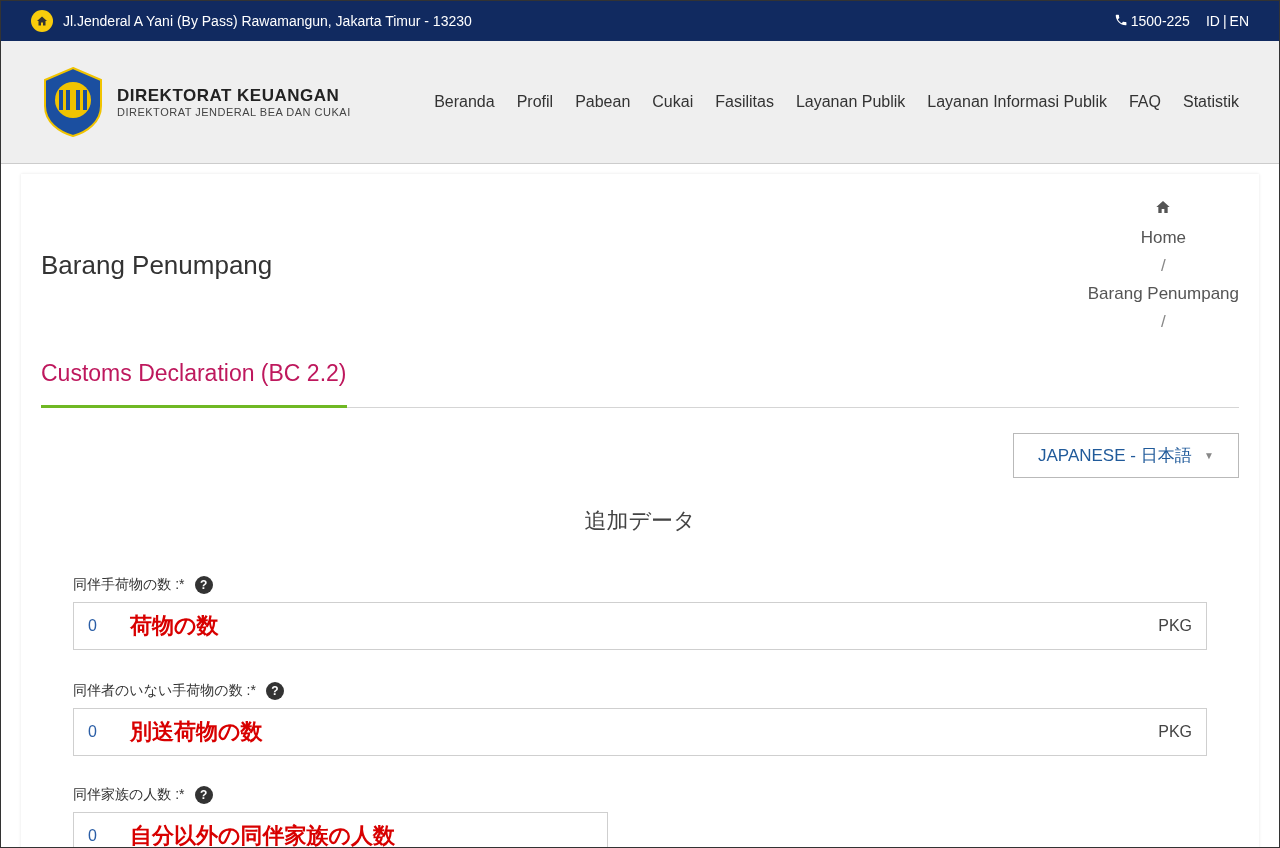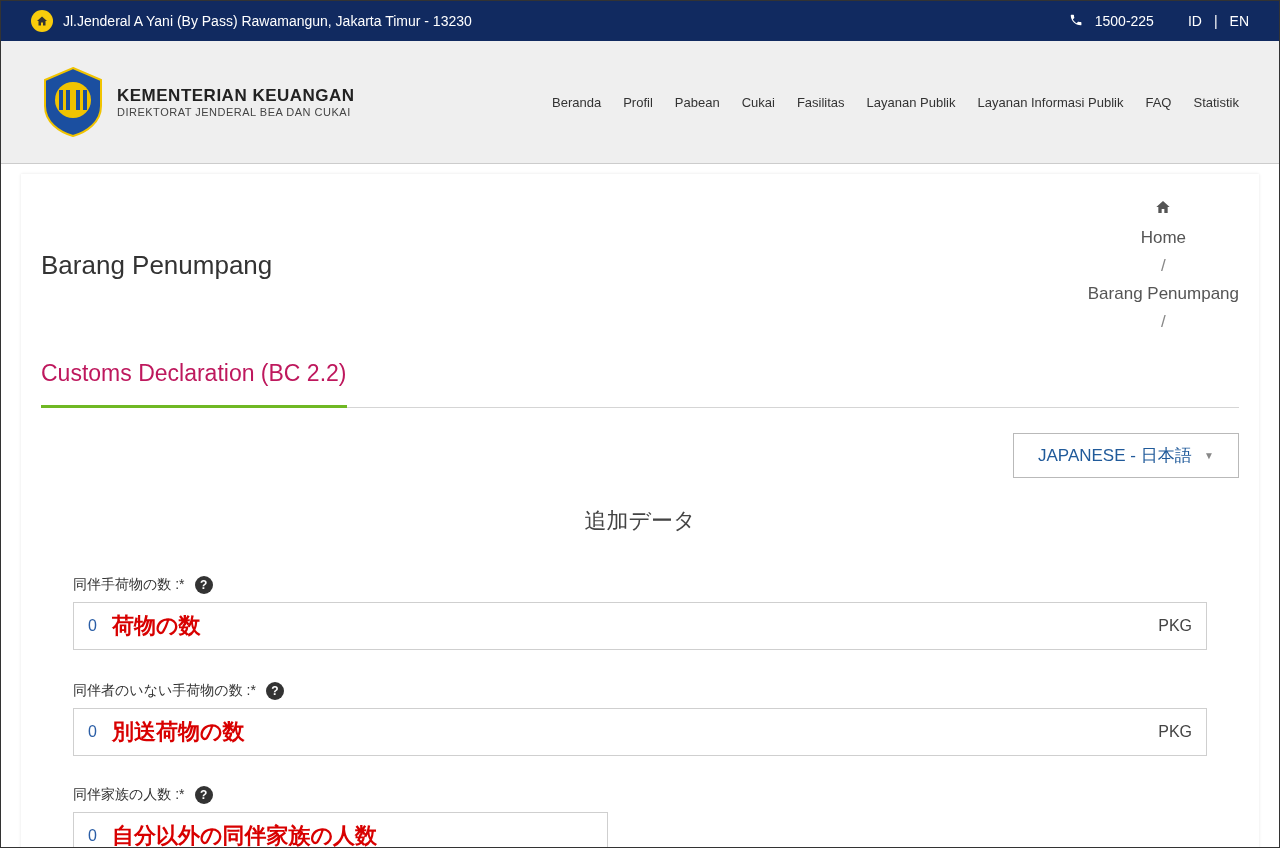--- a/index.html
+++ b/index.html
@@ -1,31 +1,31 @@
 <!DOCTYPE html>
 <html><head>
 <meta charset="utf-8">
 <style>
 * { margin: 0; padding: 0; box-sizing: border-box; }
 body { font-family: "Segoe UI", Tahoma, sans-serif; background: #fff; width: 1280px; height: 848px; overflow: hidden; border: 1px solid #333; }
 
 .topbar { background: #112a60; color: #fff; height: 40px; display: flex; align-items: center; padding: 0 30px; font-size: 14px; }
 .topbar-left { display: flex; align-items: center; gap: 10px; flex: 1; }
 .home-circle { background: #f9cc0c; width: 22px; height: 22px; border-radius: 50%; display: flex; align-items: center; justify-content: center; color: #333; }
-.topbar-right { display: flex; align-items: center; gap: 12px; text-align: right; }
+.topbar-right { display: flex; align-items: center; gap: 3px; text-align: right; }
 .topbar-right .lang-sep { color: #fff; }
 .topbar-right a { color: #fff; text-decoration: none; cursor: pointer; }
 
 .header { background: #efefef; padding: 25px 40px; display: flex; align-items: center; border-bottom: 1px solid #ccc; }
 .logo-wrap { display: flex; align-items: center; gap: 12px; }
 .logo-badge { width: 64px; height: 72px; display: flex; align-items: center; justify-content: center; }
 .logo-badge svg { width: 64px; height: 72px; }
 .logo-text .line1 { font-size: 17px; font-weight: 600; letter-spacing: 0.5px; color: #222; }
 .logo-text .line2 { font-size: 11px; color: #444; letter-spacing: 0.5px; }
-.nav { margin-left: auto; display: flex; gap: 22px; font-size: 13px; color: #333; }
+.nav { margin-left: auto; display: flex; gap: 22px; font-size: 16px; color: #333; }
 .nav span { cursor: pointer; }
 
 .content { padding: 0 10px; }
 .card { background: #fff; margin: 10px 10px 0 10px; padding: 25px 20px 20px 20px; box-shadow: 0 0 3px rgba(0,0,0,0.1); }
 
 .page-header { display: flex; align-items: center; margin-bottom: 28px; }
 .page-title { font-size: 26px; font-weight: 400; color: #333; }
 .breadcrumb { margin-left: auto; font-size: 17px; color: #555; display: flex; align-items: center; gap: 8px; flex-direction: column; }
 .breadcrumb .sep { color: #888; }
 
@@ -39,21 +39,21 @@
 
 .form-heading { text-align: center; font-size: 22px; color: #444; margin: 28px 0 40px 0; }
 
 .form-grid { display: flex; gap: 32px; padding: 0 32px; flex-direction: column; }
 .form-col { flex: 1; }
 .form-label { font-size: 14px; color: #333; display: flex; align-items: center; gap: 10px; margin-bottom: 8px; }
 .help-dot { display: inline-flex; width: 18px; height: 18px; border-radius: 50%; background: #333; color: #fff; align-items: center; justify-content: center; font-size: 12px; font-weight: bold; cursor: pointer; }
 .input-wrap { border: 1px solid #cfcfcf; display: flex; align-items: center; height: 48px; position: relative; padding: 0 14px; }
 .input-val { color: #2b5ea6; font-size: 16px; }
 .unit { margin-left: auto; color: #444; font-size: 16px; }
-.overlay-red { position: absolute; left: 38px; top: 50%; transform: translateY(-50%); color: #d80000; font-size: 22px; font-weight: 700; pointer-events: none; }
+.overlay-red { position: absolute; left: 56px; top: 50%; transform: translateY(-50%); color: #d80000; font-size: 22px; font-weight: 700; pointer-events: none; }
 
 .form-row2 { padding: 30px 32px 0 32px; width: 50%; }
 
 .btn-row { display: flex; justify-content: flex-end; gap: 14px; padding: 50px 18px 10px 0; }
 .btn { background: #112a60; color: #fff; border: none; padding: 12px 20px; font-size: 15px; cursor: pointer; min-width: 74px; text-align: center; }
 
 svg .home-path { fill: #333; }
 </style>
 </head>
 <body>
@@ -87,21 +87,21 @@
       <svg viewBox="0 0 64 72">
         <path d="M32 2 L60 14 L60 40 C60 56 46 66 32 70 C18 66 4 56 4 40 L4 14 Z" fill="#1b4fa0" stroke="#f0c300" stroke-width="2"></path>
         <circle cx="32" cy="34" r="18" fill="#f0c300"></circle>
         <rect x="18" y="24" width="4" height="20" fill="#1b4fa0"></rect>
         <rect x="25" y="24" width="4" height="20" fill="#1b4fa0"></rect>
         <rect x="35" y="24" width="4" height="20" fill="#1b4fa0"></rect>
         <rect x="42" y="24" width="4" height="20" fill="#1b4fa0"></rect>
       </svg>
     </div>
     <div class="logo-text">
-      <div class="line1">KEMENTERIAN KEUANGAN</div>
+      <div class="line1">DIREKTORAT KEUANGAN</div>
       <div class="line2">DIREKTORAT JENDERAL BEA DAN CUKAI</div>
     </div>
   </div>
   <nav class="nav">
     <span>Beranda</span>
     <span>Profil</span>
     <span>Pabean</span>
     <span>Cukai</span>
     <span>Fasilitas</span>
     <span>Layanan Publik</span>

